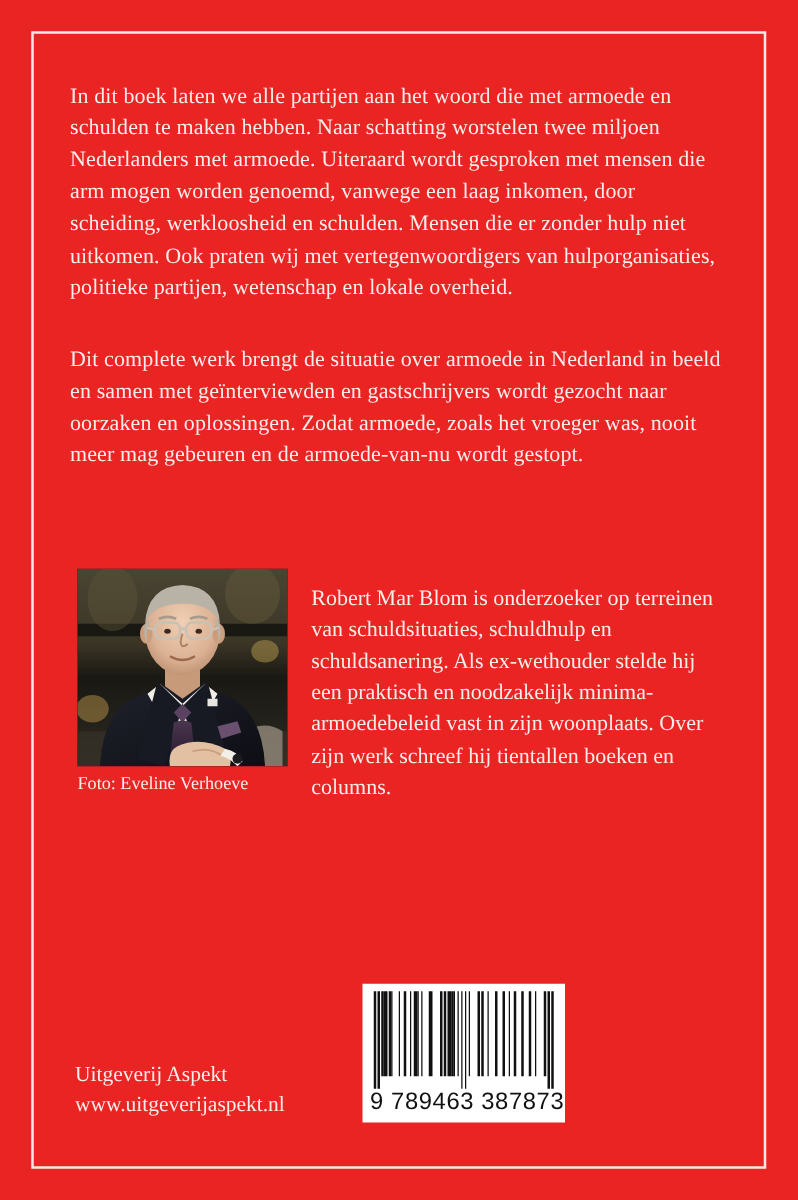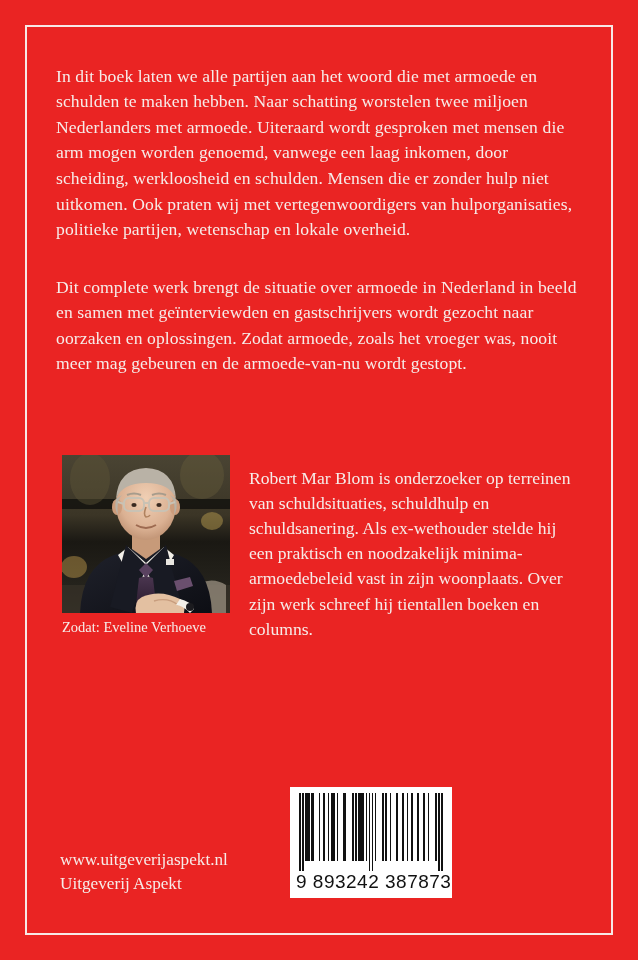--- a/index.html
+++ b/index.html
@@ -217,25 +217,25 @@
       <path d="M80 142 q18 -8 38 2 q6 4 4 14 h-48 q-2 -12 6 -16 z" fill="#e3c0a1"></path>
       <path d="M92 146 q14 -4 24 4" stroke="#c89d7e" stroke-width="1.4" fill="none"></path>
 
       <path d="M118 144 q10 2 14 10 l-4 4 q-8 -8 -14 -8 z" fill="#f2efe8"></path>
       <circle cx="128" cy="152" r="4" fill="#1b1b1f"></circle>
     </svg>
   </div>
 
   <p id="author-bio">Robert Mar Blom is onderzoeker op terreinen van schuldsituaties, schuldhulp en schuldsanering. Als ex-wethouder stelde hij een praktisch en noodzakelijk minima-armoedebeleid vast in zijn woonplaats. Over zijn werk schreef  hij tientallen boeken en columns.</p>
 
-  <div id="photo-credit">Zodat: Eveline Verhoeve</div>
+  <div id="photo-credit">Foto: Eveline Verhoeve</div>
 
   <div id="publisher">
+    <div>Uitgeverij Aspekt</div>
     <div>www.uitgeverijaspekt.nl</div>
-    <div>Uitgeverij Aspekt</div>
   </div>
 
   <div id="barcode-box">
     <div id="barcode-bars">
         <div class="bar" style="width:1.5157894736842106px"></div>
         <div class="gap" style="width:1.5157894736842106px"></div>
         <div class="bar" style="width:1.5157894736842106px"></div>
         <div class="gap" style="width:1.5157894736842106px"></div>
         <div class="bar short" style="width:1.5157894736842106px"></div>
         <div class="bar short" style="width:1.5157894736842106px"></div>
@@ -322,16 +322,16 @@
         <div class="gap" style="width:1.5157894736842106px"></div>
         <div class="gap" style="width:1.5157894736842106px"></div>
         <div class="gap" style="width:1.5157894736842106px"></div>
         <div class="gap" style="width:1.5157894736842106px"></div>
         <div class="bar short" style="width:1.5157894736842106px"></div>
         <div class="gap" style="width:1.5157894736842106px"></div>
         <div class="bar" style="width:1.5157894736842106px"></div>
         <div class="gap" style="width:1.5157894736842106px"></div>
         <div class="bar" style="width:1.5157894736842106px"></div>
       </div>
-    <div id="barcode-digits">9  893242  387873</div>
+    <div id="barcode-digits">9  789463  387873</div>
   </div>
 
 </div>
 
 </body></html>

